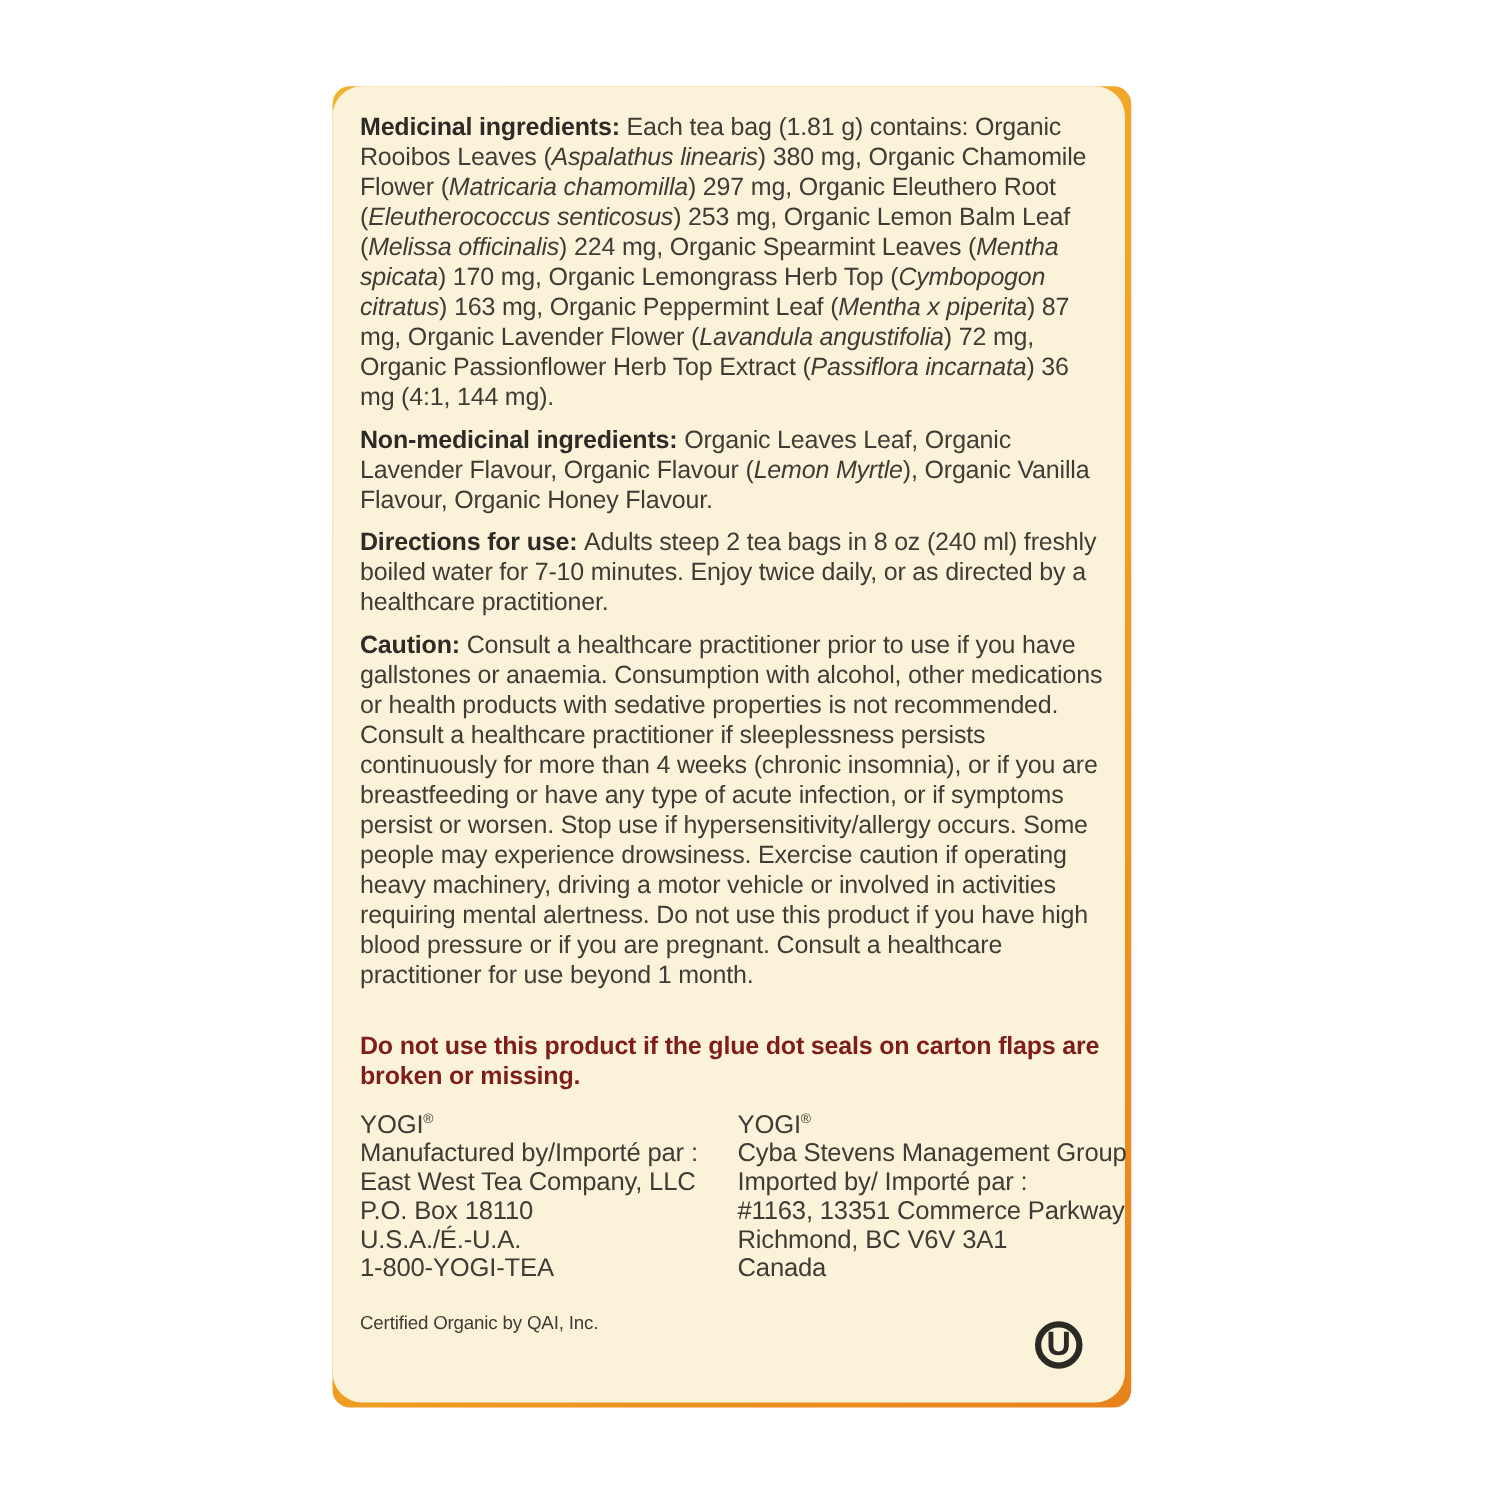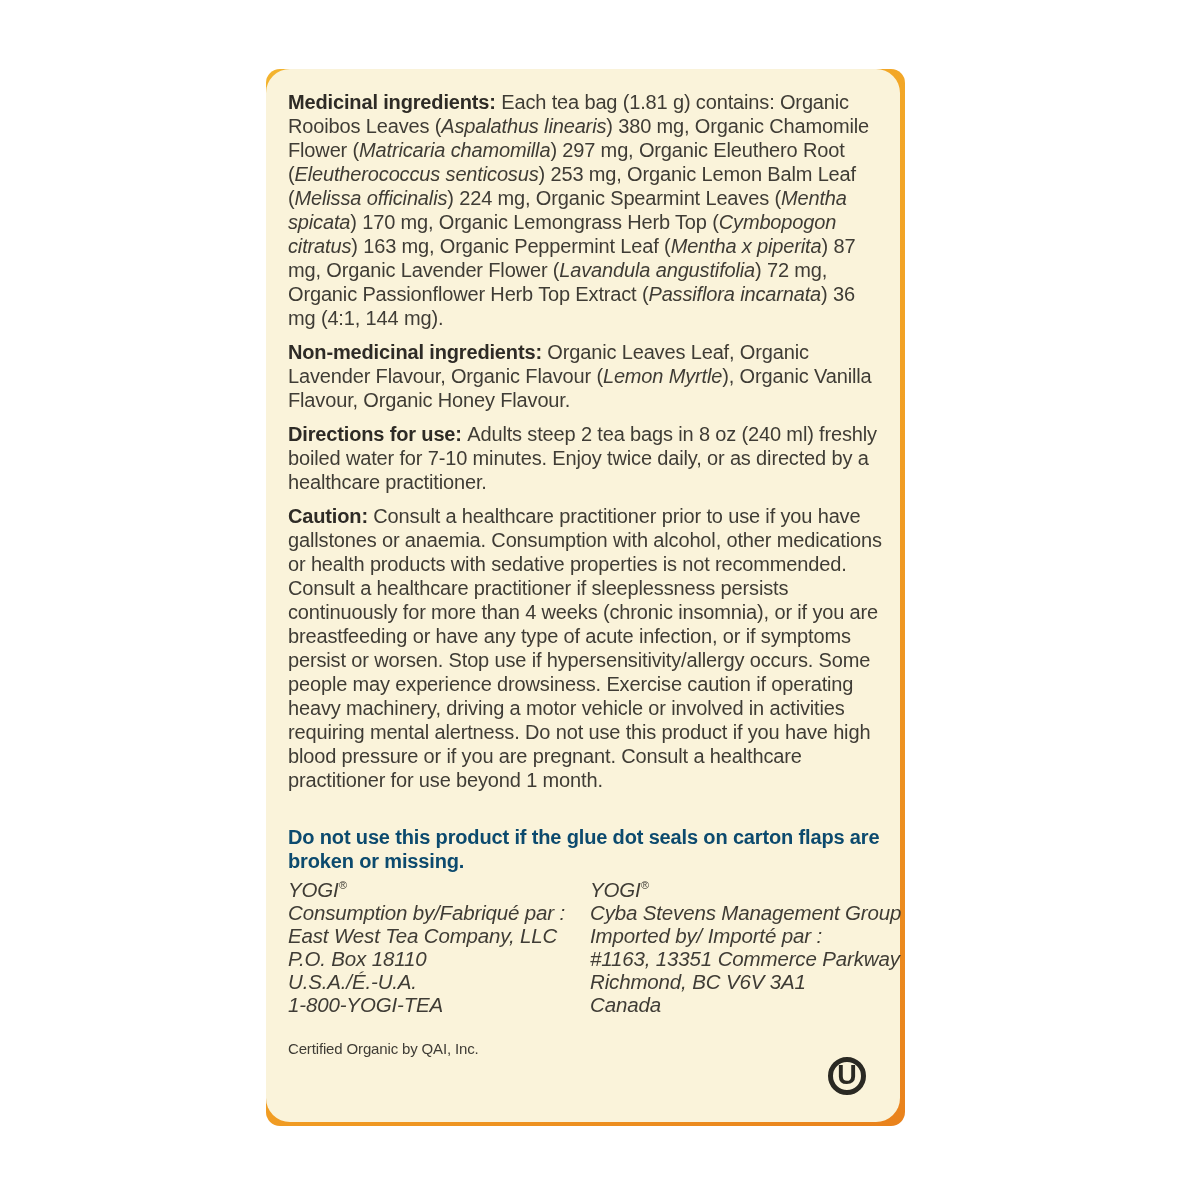--- a/index.html
+++ b/index.html
@@ -33,31 +33,30 @@
     font-size: 20px;
     line-height: 24px;
     letter-spacing: -0.15px;
     margin-bottom: 10px;
     color: #3f3c35;
   }
   .seg-bold { font-weight: 700; color: #2e2b26; }
   .seg-italic { font-style: italic; }
   .glue-warning {
     font-weight: 700;
-    color: #0c4a6e;
+    color: #7f1d1d;
     margin-top: 33px;
     margin-bottom: 0;
   }
   .columns {
     display: flex;
-    margin-top: 5px;
+    margin-top: 15px;
     font-size: 20.5px;
     line-height: 23px;
     letter-spacing: -0.15px;
-    font-style: italic;
   }
   .col-left { width: 302px; flex: none; }
   .col-right { flex: 1; }
   .brand-line { white-space: nowrap; }
   .brand-line sup {
     font-size: 11px;
     vertical-align: super;
     line-height: 0;
   }
   .addr-line { white-space: nowrap; }
@@ -98,21 +97,21 @@
 
         <p class="para"><span class="seg-bold">Directions for use: </span><span>Adults steep 2 tea bags in 8 oz (240 ml) freshly boiled water for 7-10 minutes. Enjoy twice daily, or as directed by a healthcare practitioner.</span></p>
 
         <p class="para"><span class="seg-bold">Caution: </span><span>Consult a healthcare practitioner prior to use if you have gallstones or anaemia. Consumption with alcohol, other medications or health products with sedative properties is not recommended. Consult a healthcare practitioner if sleeplessness persists continuously for more than 4 weeks (chronic insomnia), or if you are breastfeeding or have any type of acute infection, or if symptoms persist or worsen. Stop use if hypersensitivity/allergy occurs. Some people may experience drowsiness. Exercise caution if operating heavy machinery, driving a motor vehicle or involved in activities requiring mental alertness. Do not use this product if you have high blood pressure or if you are pregnant. Consult a healthcare practitioner for use beyond 1 month.</span></p>
 
         <p class="para glue-warning">Do not use this product if the glue dot seals on carton flaps are broken or missing.</p>
 
         <div class="columns">
           <div class="col-left">
             <div class="brand-line"><span>YOGI</span><sup>®</sup></div>
-            <div class="addr-line">Consumption by/Fabriqué par :</div>
+            <div class="addr-line">Manufactured by/Importé par :</div>
             <div class="addr-line">East West Tea Company, LLC</div>
             <div class="addr-line">P.O. Box 18110</div>
             <div class="addr-line">U.S.A./É.-U.A.</div>
             <div class="addr-line">1-800-YOGI-TEA</div>
           </div>
           <div class="col-right">
             <div class="brand-line"><span>YOGI</span><sup>®</sup></div>
             <div class="addr-line">Cyba Stevens Management Group</div>
             <div class="addr-line">Imported by/ Importé par :</div>
             <div class="addr-line">#1163, 13351 Commerce Parkway</div>

